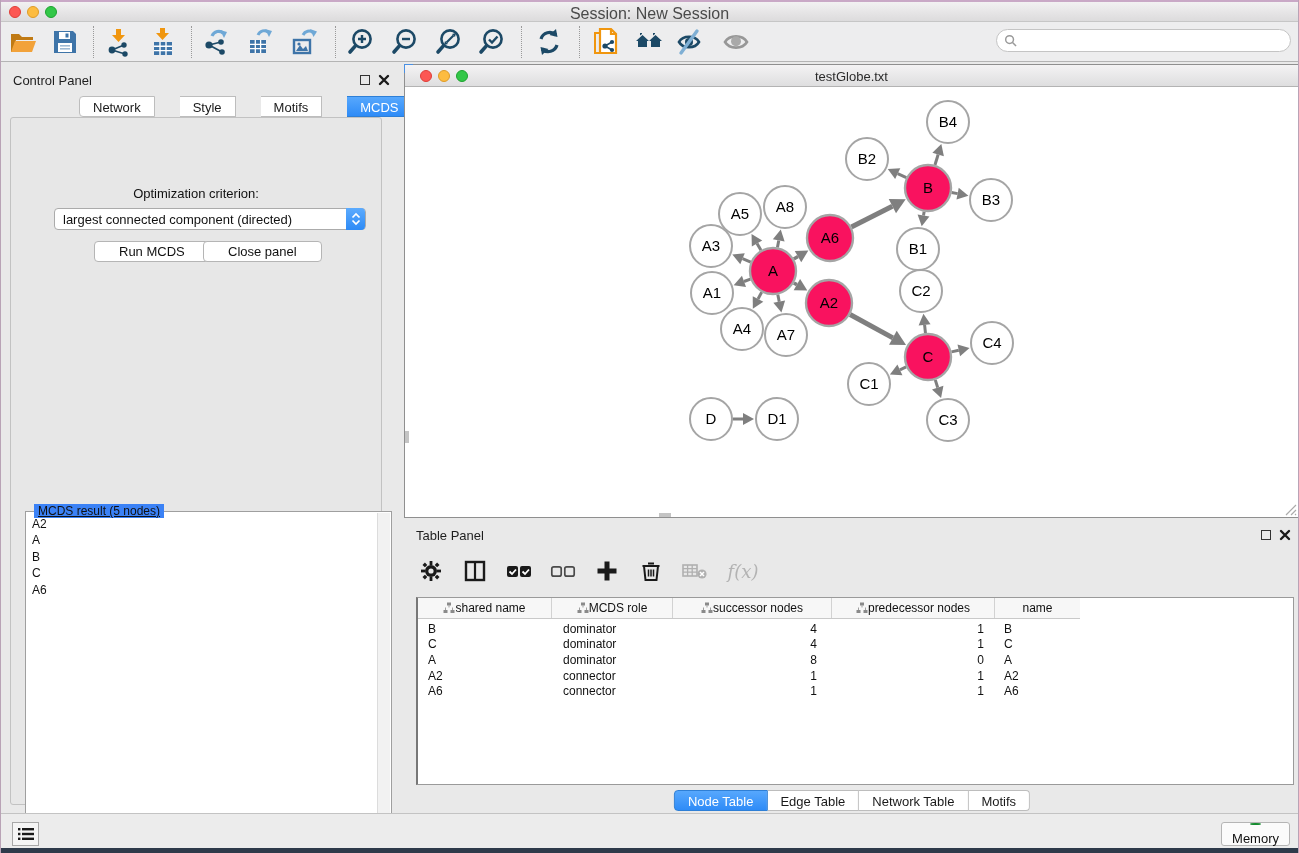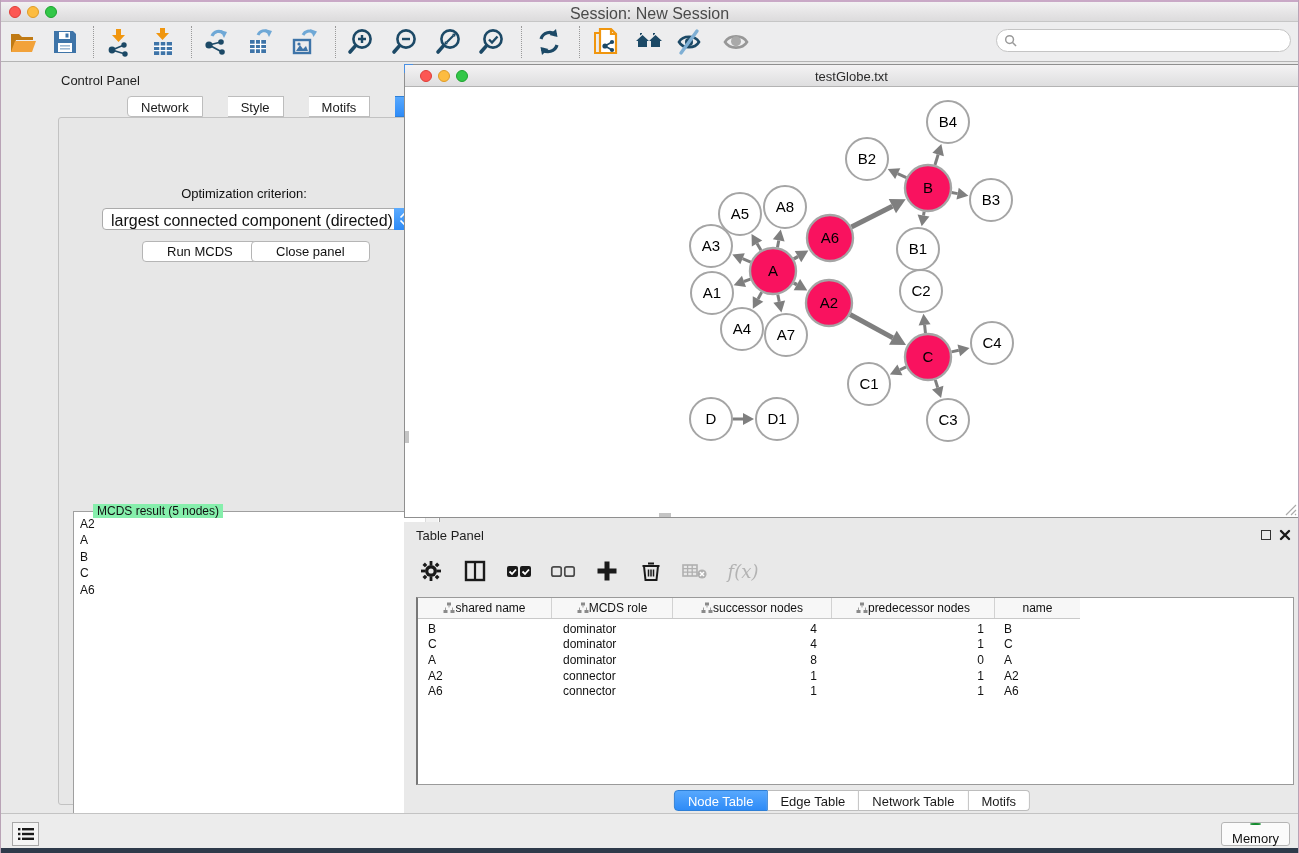--- a/index.html
+++ b/index.html
@@ -21,46 +21,46 @@
   .toolbar{position:absolute;left:0;top:22px;width:100%;height:40px;
     background:#ededee;border-bottom:1px solid #b4b4b4;}
   .tb-btn{position:absolute;top:3px;width:36px;height:34px;display:flex;
     align-items:center;justify-content:center;}
   .tb-sep{position:absolute;top:4px;height:32px;width:0;border-left:1px dotted #9a9a9a;}
   .searchbox{position:absolute;left:995px;top:7px;width:295px;height:23px;background:#fff;
     border:1px solid #c4c4c4;border-radius:12px;display:flex;align-items:center;padding-left:7px;}
   .searchbox input{border:none;outline:none;flex:1;font-size:12px;background:transparent;
     font-family:"Liberation Sans",sans-serif;margin-left:4px;}
   
-  .control-panel{position:absolute;left:0;top:67px;width:390px;height:746px;background:#e9e9e9;margin-left:48px;}
+  .control-panel{position:absolute;left:0;top:67px;width:390px;height:746px;background:#e9e9e9;}
   .panel-head{position:absolute;left:0;top:0;width:100%;height:26px;}
   .panel-head .ph-title{position:absolute;left:12px;top:6px;font-size:13px;color:#1e1e1e;}
   .icon-float{position:absolute;top:8px;width:10px;height:10px;border:1.5px solid #333;background:transparent;}
   .icon-close{position:absolute;top:7px;width:12px;height:12px;}
   .seg-tabs{position:absolute;display:flex;height:21px;}
   .seg-tab{border:1px solid #bdbdbd;border-left:none;background:#fff;color:#1a1a1a;
     font-size:13px;padding:2px 13px 0;line-height:17px;text-align:center;}
   .seg-tab:first-child{border-left:1px solid #bdbdbd;border-radius:4px 0 0 4px;}
   .seg-tab:last-child{border-radius:0 4px 4px 0;}
   .seg-tab.sel{background:linear-gradient(#57a8fd,#2e8bf7);border-color:#2e7fd6;color:#fff;}
   .cp-tabs{left:78px;top:29px;gap:25px;}
   .tab-pane{position:absolute;left:9px;top:50px;width:372px;height:688px;
     border:1px solid #c2c2c2;border-radius:3px;background:#e7e7e7;}
   .opt-label{position:absolute;left:0;width:100%;top:68px;text-align:center;font-size:13px;color:#111;}
   .dropdown{position:absolute;left:43px;top:90px;width:312px;height:22px;background:#fff;
     border:1px solid #ababab;border-radius:4px;}
-  .dropdown .dd-text{position:absolute;left:8px;top:3px;font-size:16px;color:#111;white-space:nowrap;}
+  .dropdown .dd-text{position:absolute;left:8px;top:3px;font-size:13px;color:#111;white-space:nowrap;}
   .dd-stepper{position:absolute;right:0;top:-1px;width:19px;height:22px;border-radius:0 4px 4px 0;
     background:linear-gradient(#5cabfe,#2d8af6);display:flex;align-items:center;justify-content:center;}
   .btn{position:absolute;height:21px;background:#fff;border:1px solid #b5b5b5;border-radius:4px;
     font-size:13px;color:#111;text-align:center;line-height:19px;padding:0 24px;}
   .result-group{position:absolute;left:14px;top:393px;width:367px;height:340px;
     border:1px solid #9f9f9f;background:#fff;}
-  .result-title{position:absolute;left:19px;top:-8px;background:#86efac;padding:0 4px;
-    font-size:12px;color:#111;}
+  .result-title{position:absolute;left:8px;top:-8px;background:#3b82f6;padding:0 4px;
+    font-size:12px;color:#111;text-decoration:underline;}
   .result-list{position:absolute;left:2px;top:4px;right:15px;bottom:2px;overflow:hidden;}
   .result-item{font-size:12px;color:#111;padding:1.5px 4px;line-height:13.5px;}
   .result-scroll{position:absolute;top:1px;right:1px;bottom:1px;width:13px;background:#f2f2f2;
     border-left:1px solid #dcdcdc;}
   
   .net-window{position:absolute;left:403px;top:64px;width:895px;height:454px;
     border:1px solid #8f8f8f;background:#fff;}
   .net-titlebar{position:absolute;left:0;top:0;width:100%;height:22px;
     background:linear-gradient(#f4f3f4,#dededf);border-bottom:1px solid #b3b3b3;}
   .net-titlebar .tl{top:5px;}

